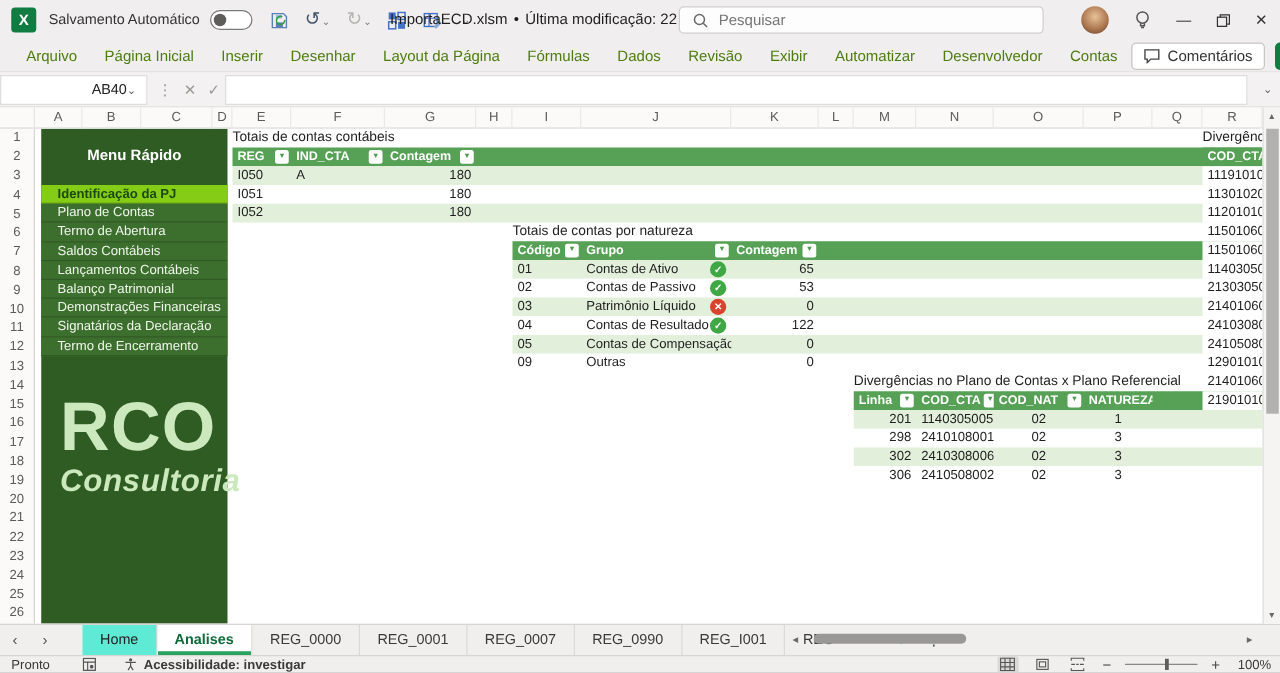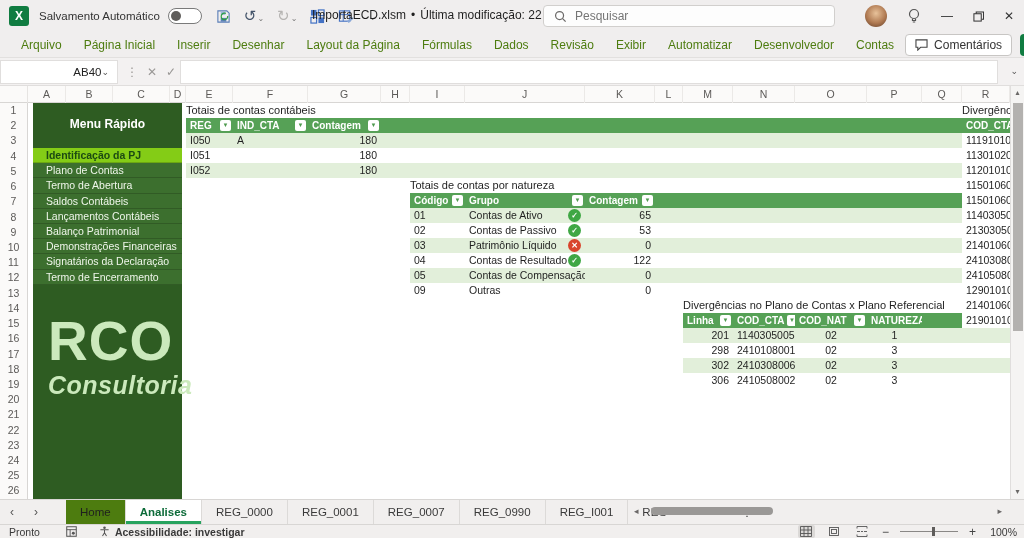--- a/index.html
+++ b/index.html
@@ -114,21 +114,21 @@
              border-left:1px solid #e0dedd; z-index:30; }
   .vscroll .arr { display:block; text-align:center; font-size:8px; color:#6a6867; height:14px; line-height:14px; }
   .vthumb { position:absolute; top:17px; left:2px; width:10px; height:228px; background:#b3b1af; }
   .vscroll .arr.dn { position:absolute; bottom:0; left:0; right:0; }
 
   
   .tabbar { position:absolute; top:499px; left:0; right:0; height:25px; background:#f1efee;
             border-top:1px solid #d8d6d4; display:flex; align-items:stretch; font-size:11.5px; }
   .tnav { padding:0 10px; line-height:24px; color:#555; font-size:12px; }
   .stab { padding:0 14px; line-height:24px; color:#3a3a3a; border-right:1px solid #dcdad8; white-space:nowrap; }
-  .stab.yellow { background:#4d7c0f; color:#1f1f1f; }
+  .stab.yellow { background:#5eead4; color:#1f1f1f; }
   .stab.active { background:#fff; color:#0d6b39; font-weight:bold; box-shadow:inset 0 -3px 0 #27a35e; }
   .tmore { padding:0 7px; line-height:24px; color:#555; font-size:10px; letter-spacing:1px; }
   .tplus { padding:0 8px; line-height:23px; color:#444; font-size:14px; }
   .tkebab { padding:0 8px; line-height:24px; color:#444; font-size:12px; }
   .hs { position:absolute; left:630px; right:18px; top:503px; height:16px; display:flex; align-items:center; z-index:5; }
   .hs .sarr { color:#6a6867; font-size:9px; padding:0 4px; }
   .hthumb { width:122px; height:8px; background:#9a9896; border-radius:4px; margin-left:8px; }
   .hs .sarr.right { margin-left:auto; }
 
   

